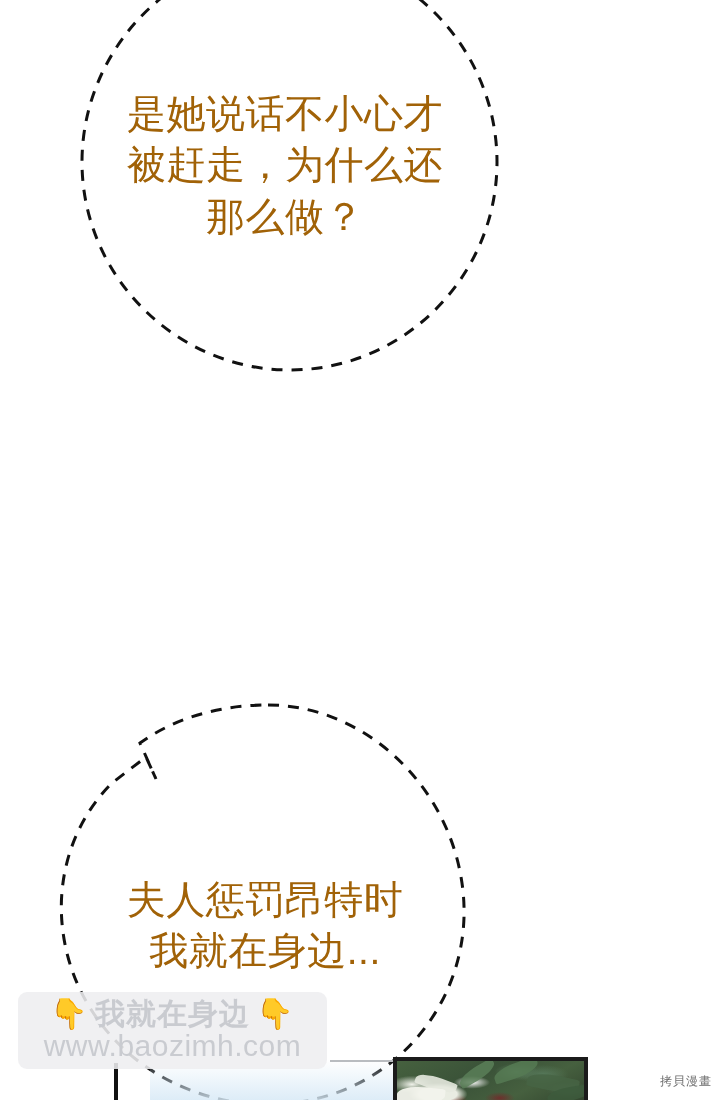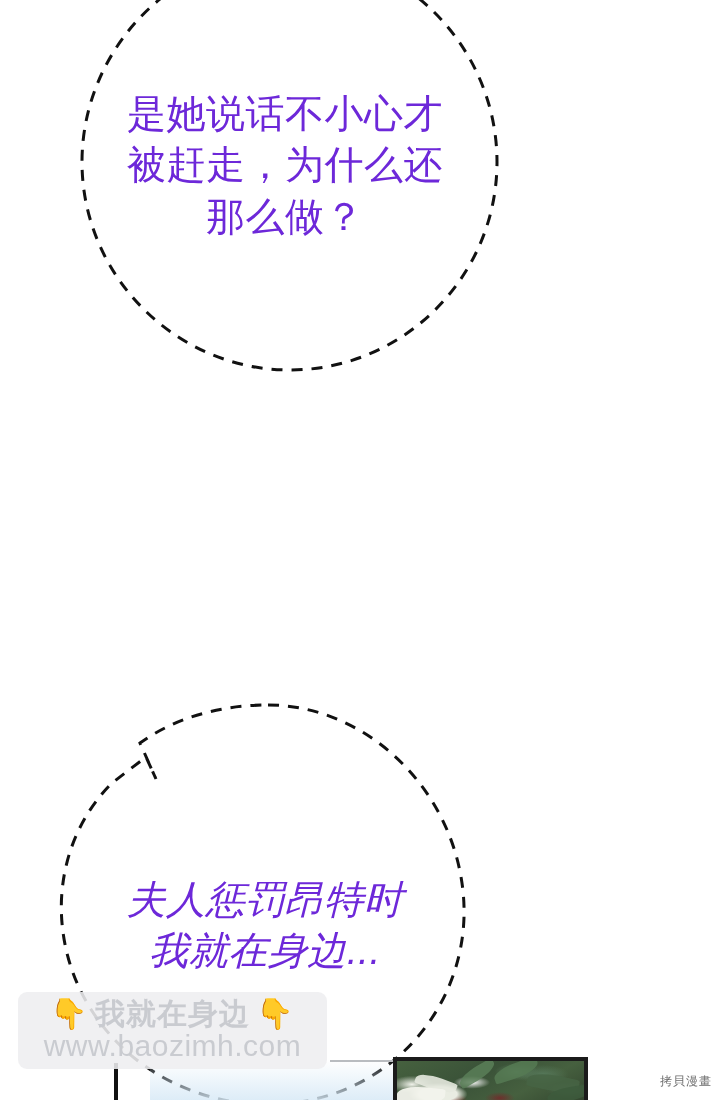--- a/index.html
+++ b/index.html
@@ -28,40 +28,39 @@
     fill: #ffffff;
     stroke: #111111;
     stroke-width: 3;
     stroke-dasharray: 11 9;
     stroke-linecap: butt;
   }
 
   .bubble-text {
     position: absolute;
     text-align: center;
-    color: #6d28d9;
+    color: #a16207;
     font-family: "Liberation Sans", "DejaVu Sans", sans-serif;
     font-weight: 500;
     letter-spacing: 0.5px;
     white-space: pre-line;
     line-height: 1.32;
   }
 
   #bubble-1-text {
     left: 100px;
     top: 88px;
     width: 370px;
     font-size: 39px;
   }
   #bubble-2-text {
     left: 85px;
     top: 874px;
     width: 360px;
     font-size: 39px;
-    font-style: italic;
   }
 
   
   #comic-panel {
     position: absolute;
     left: 393px;
     top: 1057px;
     width: 195px;
     height: 43px;
     border: 4px solid #1b1b1b;

